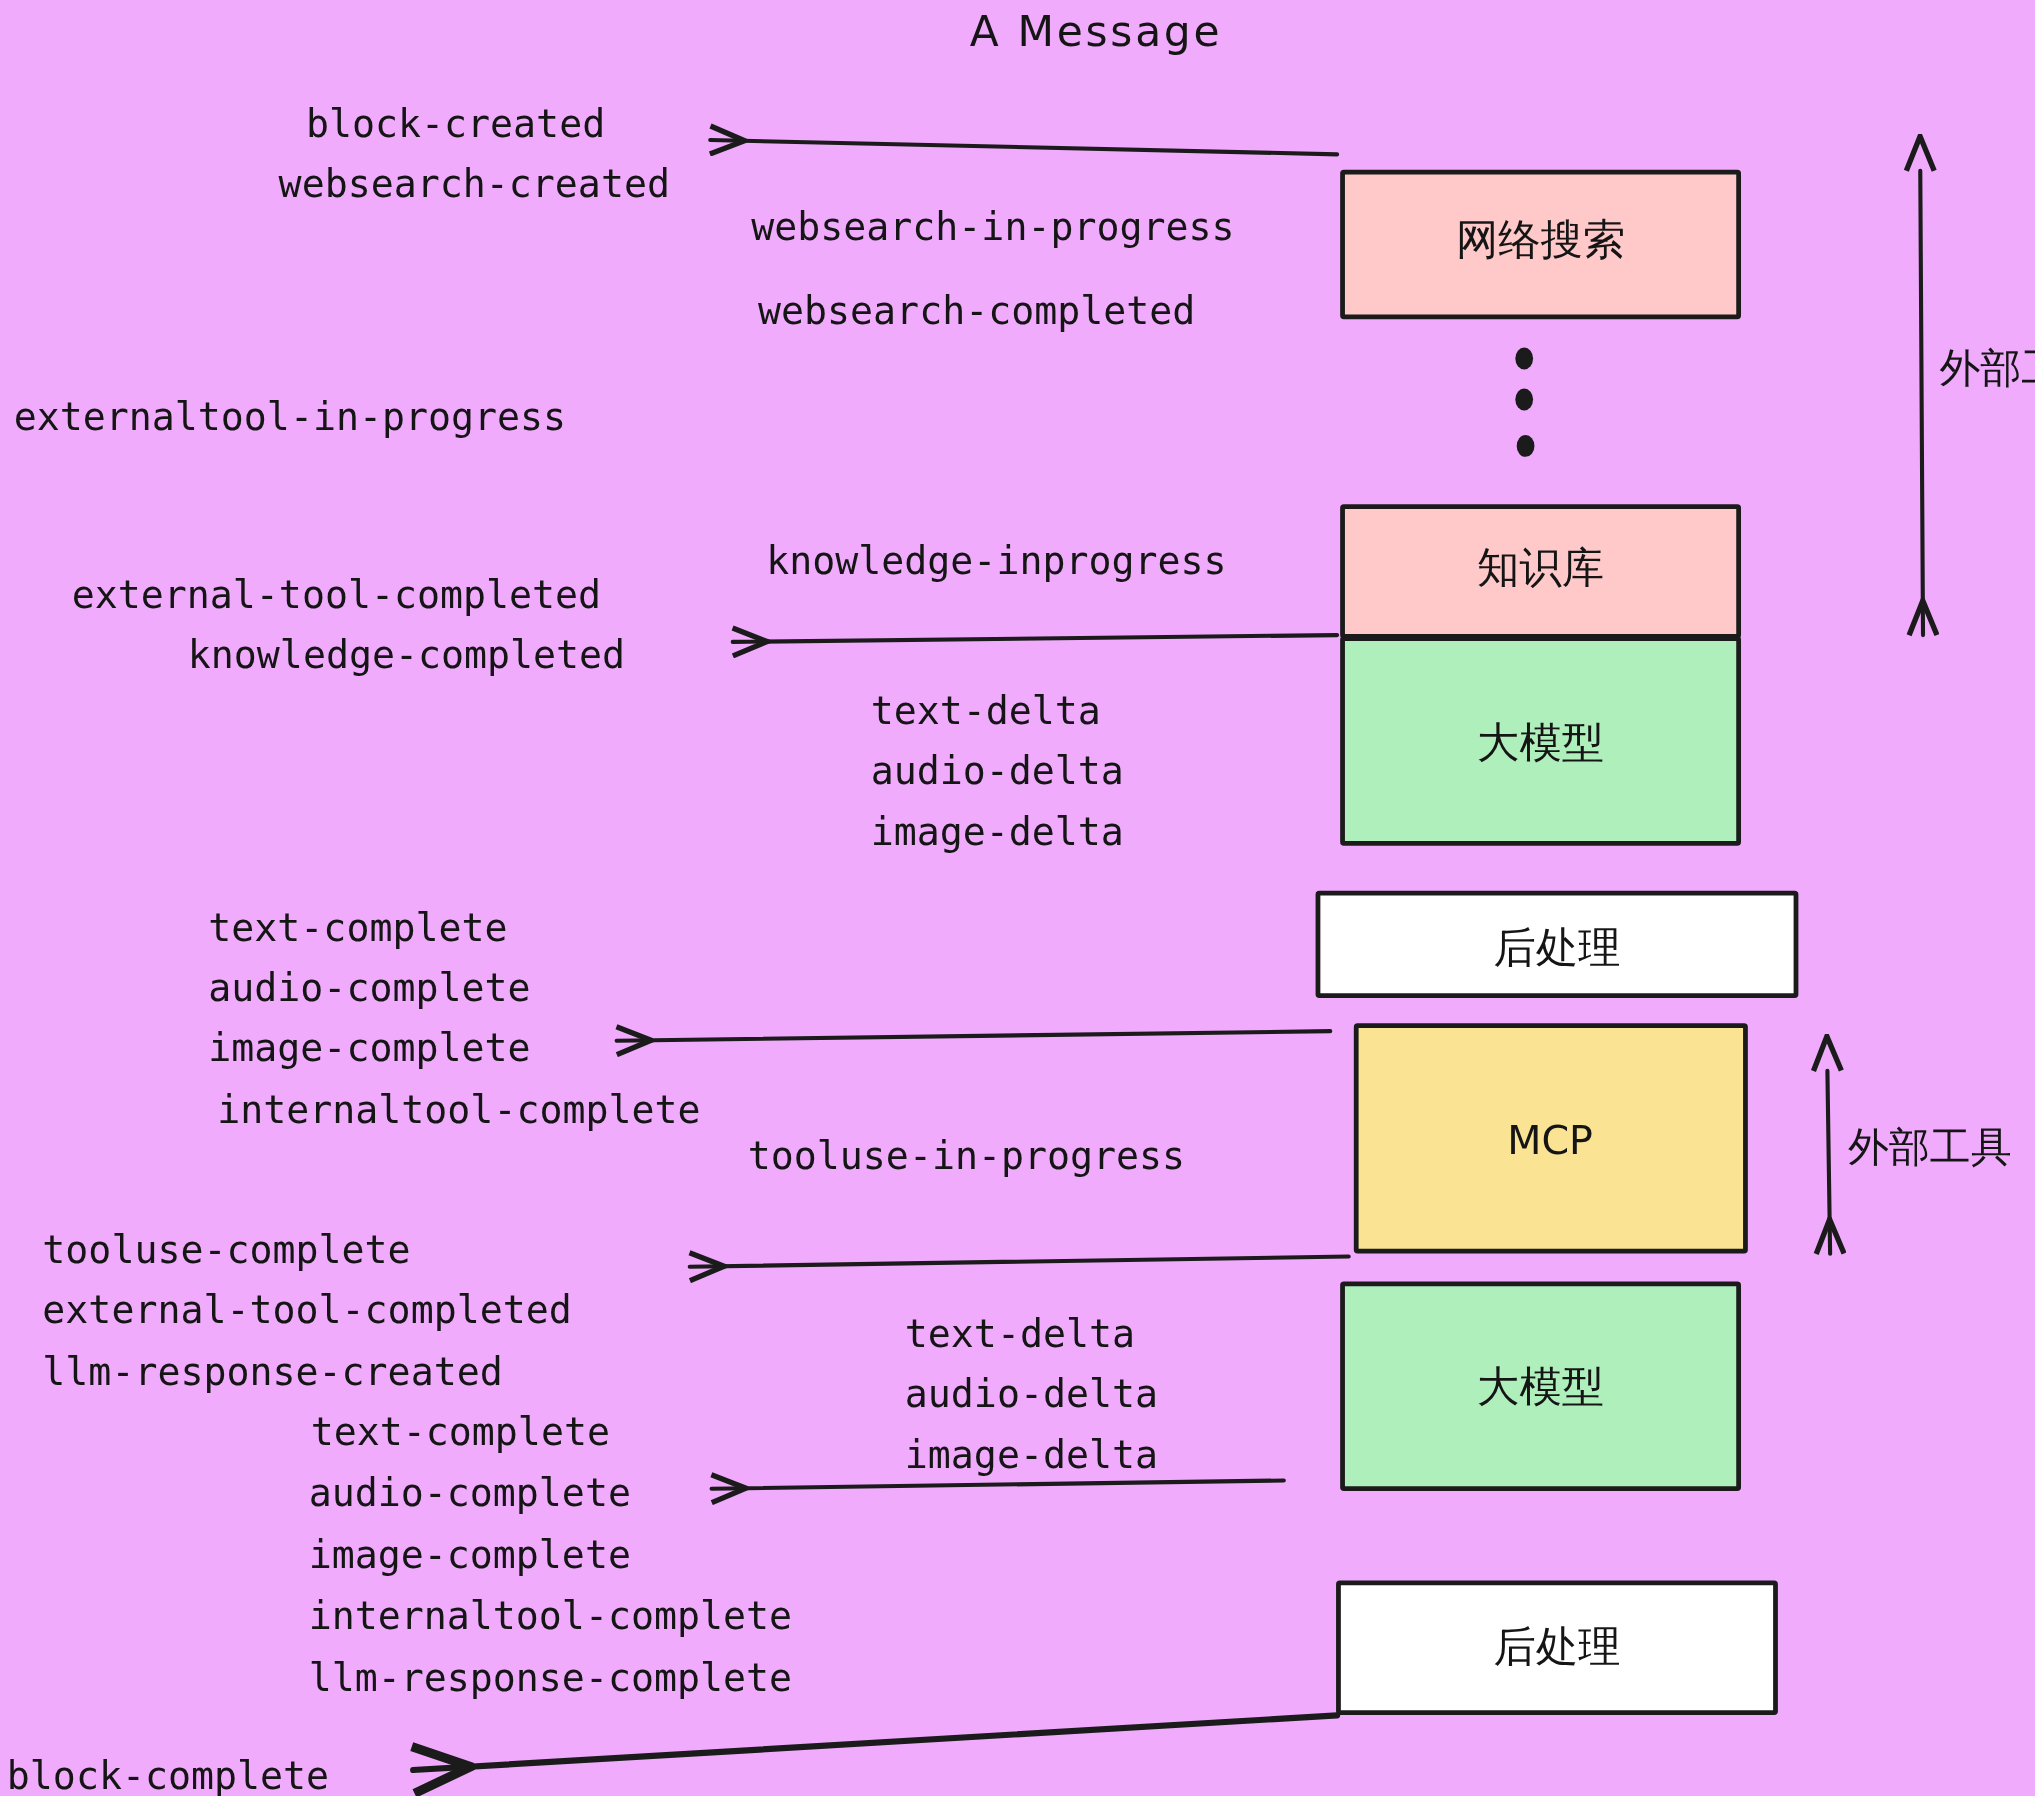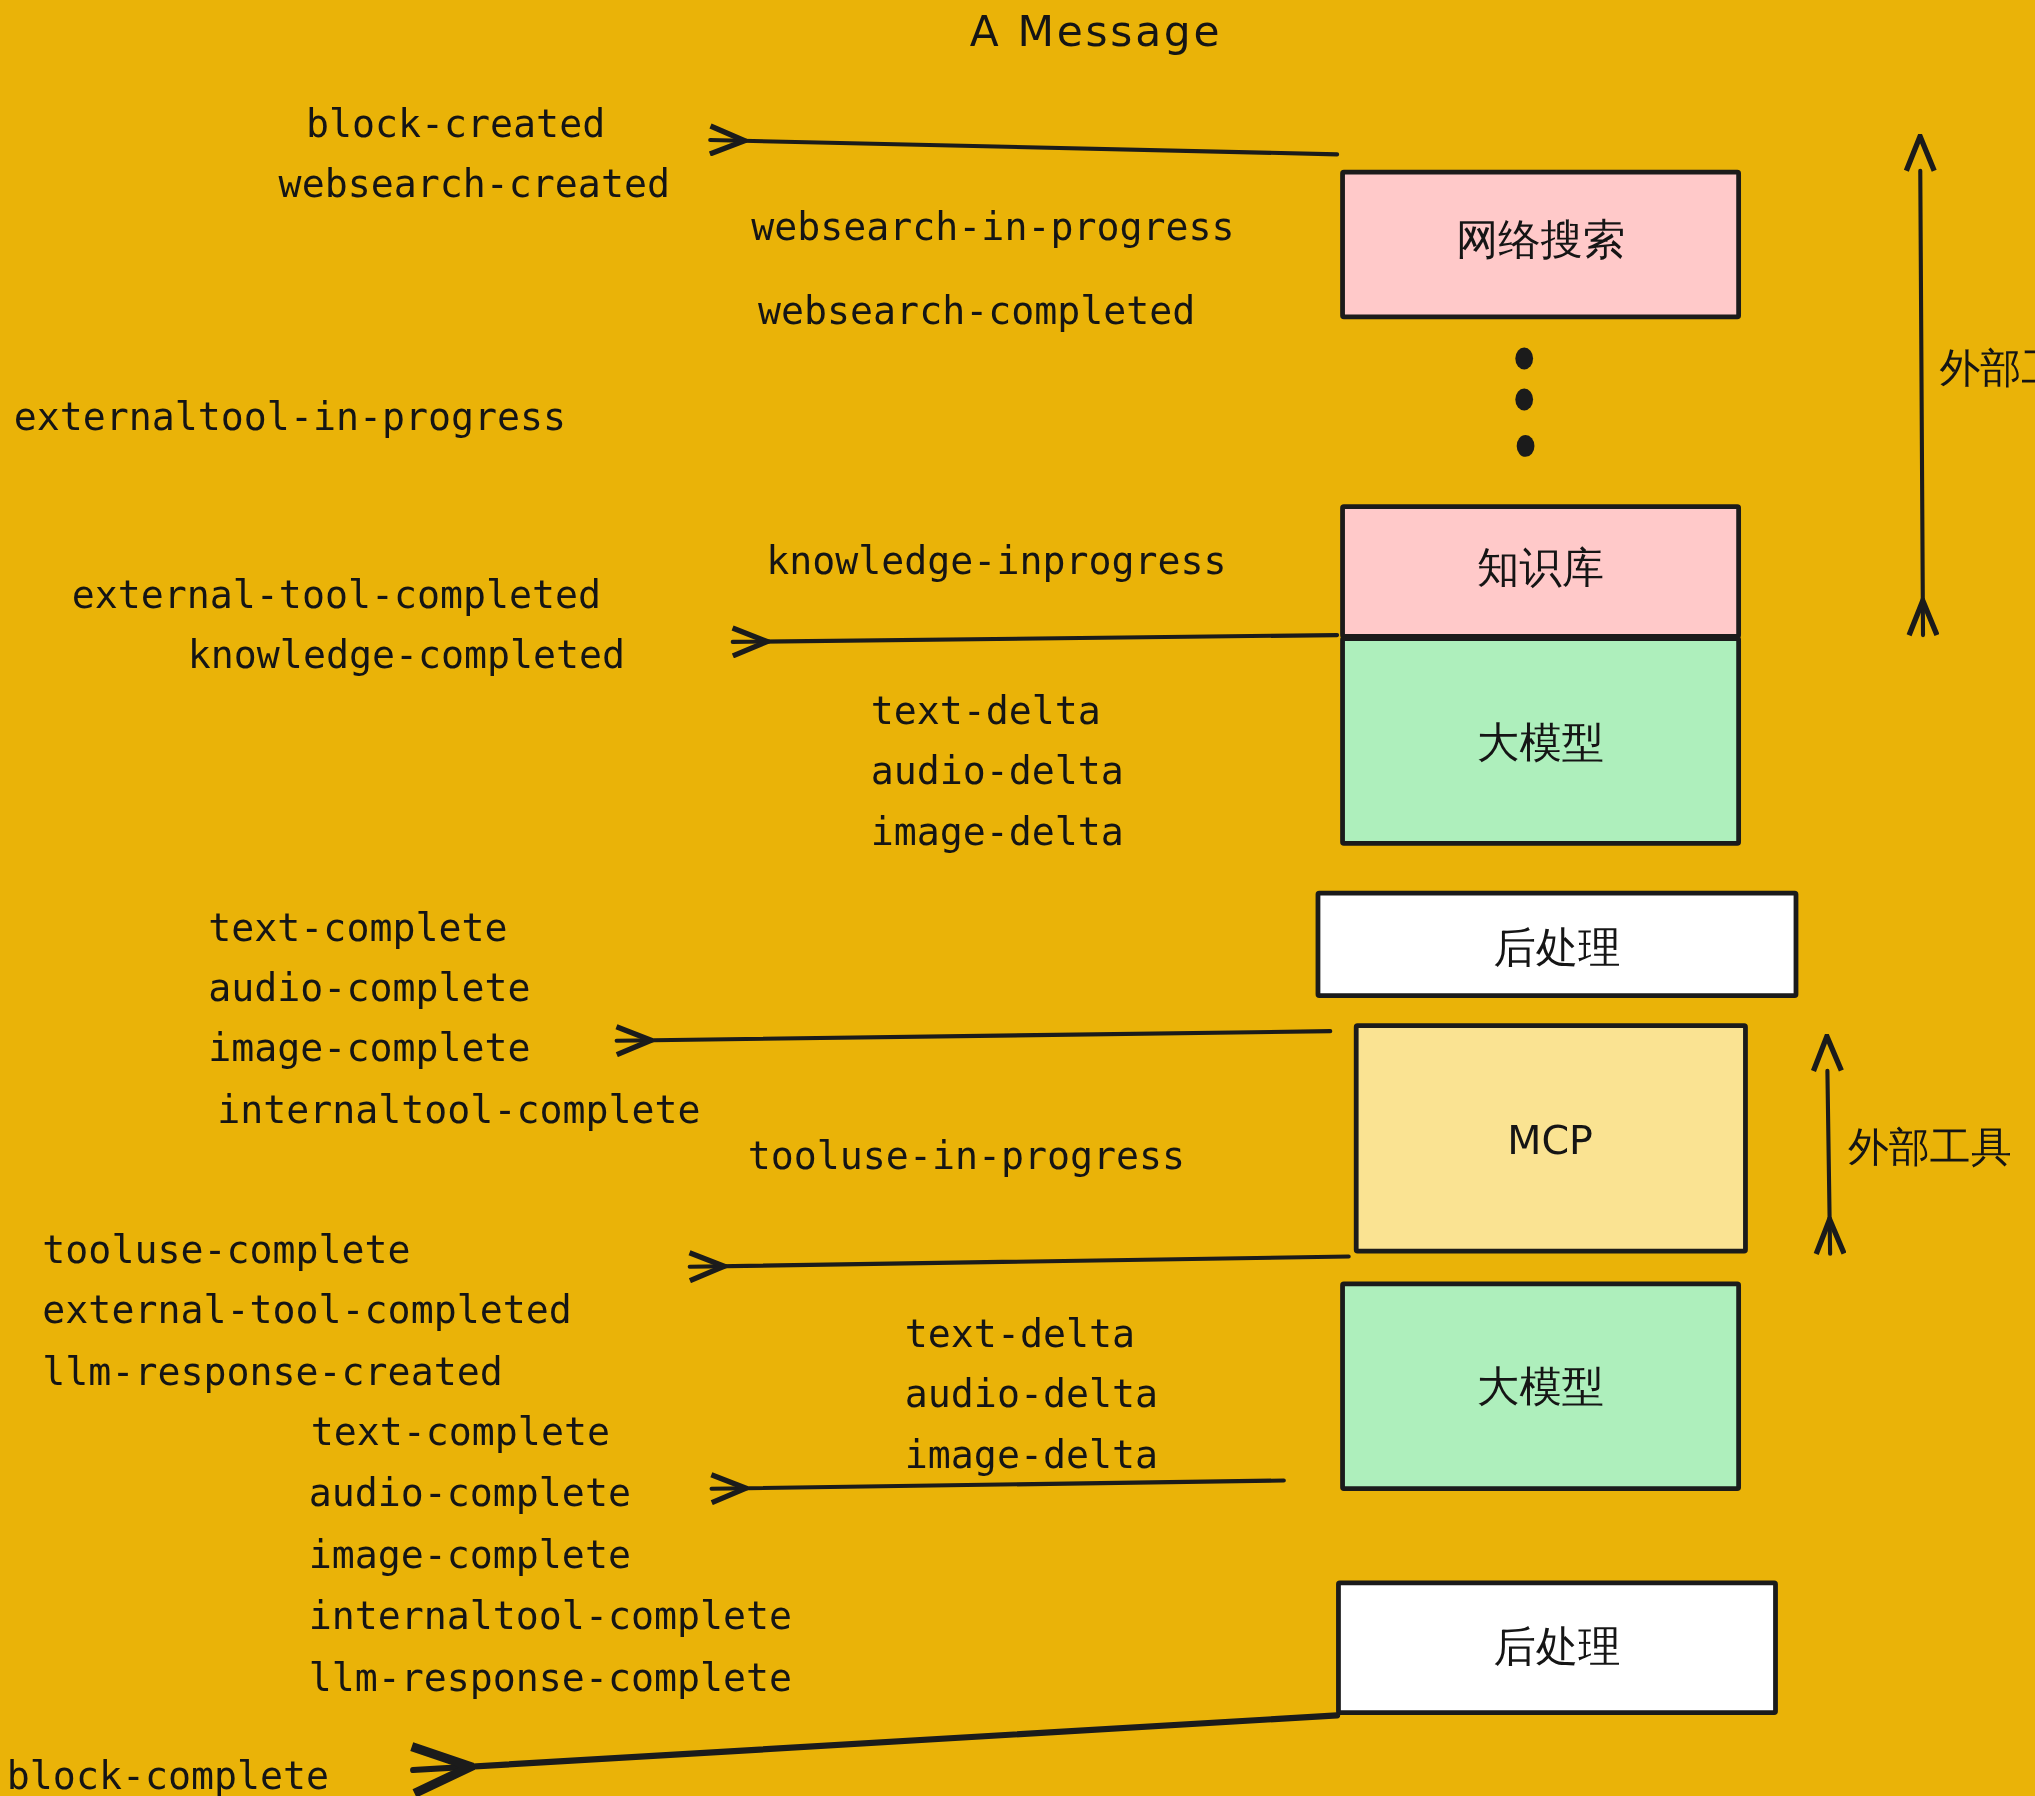--- a/index.html
+++ b/index.html
@@ -1,18 +1,18 @@
 <!DOCTYPE html>
 <html style="font-size:11px"><head>
 <meta charset="utf-8">
 <style>
   html,body{margin:0;padding:0;background:#ffffff;}
   body{width:2035px;height:1796px;overflow:hidden;
        font-family:"DejaVu Sans Mono",monospace;}
-  #stage{position:relative;width:2035px;height:1796px;background:#eab308;}
+  #stage{position:relative;width:2035px;height:1796px;background:#f0abfc;}
   svg{position:absolute;top:0;left:0;width:2035px;height:1796px;}
   .evt{font-family:"DejaVu Sans Mono","Liberation Mono",monospace;
        font-size:56px;fill:#151515;}
   .title{font-family:"DejaVu Sans","Liberation Sans",sans-serif;
        font-size:62px;fill:#151515;letter-spacing:4px;}
   .cnbox{font-family:"DejaVu Sans","Liberation Sans",sans-serif;
        font-size:62px;fill:#151515;}
   .cnside{font-family:"DejaVu Sans","Liberation Sans",sans-serif;
        font-size:60px;fill:#151515;}
   .mcp{font-family:"DejaVu Sans","Liberation Sans",sans-serif;

